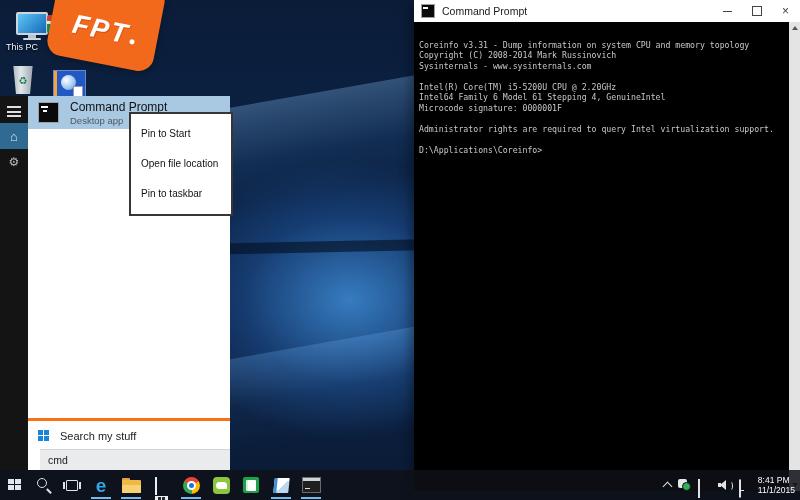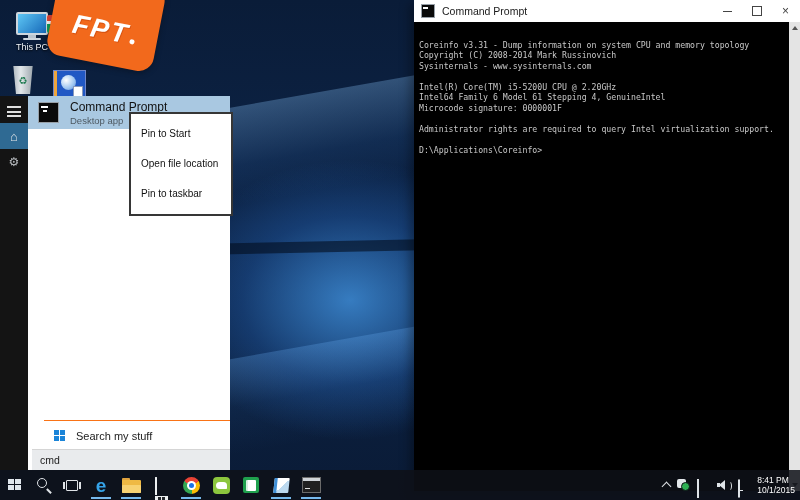--- a/index.html
+++ b/index.html
@@ -11,21 +11,21 @@
   
   .beam-a{left:140px;top:70px;width:620px;height:130px;transform:rotate(-10deg);
     background:linear-gradient(180deg,rgba(140,200,255,.30),rgba(70,140,220,.10) 45%,transparent 75%);}
   .beam-core{left:170px;top:160px;width:360px;height:280px;
     background:radial-gradient(closest-side,rgba(72,162,245,.70),rgba(40,110,200,.32) 60%,transparent);}
   .band-dark{left:0;top:243px;width:480px;height:11px;background:rgba(4,14,32,.62);transform:rotate(-1.2deg);}
   .beam-b{left:110px;top:330px;width:580px;height:95px;transform:rotate(-10deg);
     background:linear-gradient(180deg,rgba(110,180,250,.26),rgba(60,130,210,.08) 50%,transparent);}
 
   
-  .this-pc{left:6px;top:12px;width:52px;text-align:center;}
+  .this-pc{left:6px;top:12px;width:52px;}
   .pc-screen{width:28px;height:19px;margin:0 auto;border:2px solid #cdd6de;border-radius:2px;
     background:linear-gradient(135deg,#5ec7f5,#1668b8);}
   .pc-stand{width:8px;height:3px;background:#b9c4ce;margin:0 auto;}
   .pc-base{width:18px;height:2px;background:#cdd6de;margin:0 auto;border-radius:1px;}
   .icon-label{font-size:9px;color:#f0f4f8;text-shadow:0 1px 2px #000;margin-top:2px;}
   .recycle-bin{left:12px;top:66px;width:22px;height:30px;}
   .rb-body{width:22px;height:28px;background:linear-gradient(90deg,#aab3ba,#e2e7ea 40%,#97a1a8);
     clip-path:polygon(6% 0,94% 0,82% 100%,18% 100%);display:grid;place-items:center;}
   .rb-sym{font-size:10px;color:#1d7a4f;}
   .installer{left:53px;top:70px;width:31px;height:29px;background:#2158c4;border:1px solid #6f86c9;}
@@ -53,26 +53,26 @@
   .rail-glyph{color:#dfe3e6;font-size:13px;line-height:1;}
   .rail-gear{color:#b9bdc0;font-size:12px;}
   .panel{left:28px;top:96px;width:202px;height:374px;background:#fff;z-index:4;}
   .result-row{height:33px;background:#a9c8e1;display:flex;align-items:center;padding-left:10px;}
   .cmd-ico{width:19px;height:19px;background:#0a0a0a;border:1px solid #98a0a8;position:relative;flex:none;}
   .cmd-ico i{position:absolute;left:2px;top:3px;width:7px;height:2px;background:#fff;}
   .cmd-ico em{position:absolute;left:4px;top:7px;width:4px;height:2px;background:#fff;}
   .result-text{margin-left:11px;}
   .result-title{font-size:12px;color:#111;}
   .result-sub{font-size:9.5px;color:#4e5a63;margin-top:1px;}
-  .panel-footer{position:absolute;left:16px;right:0;bottom:20px;height:29px;border-top:1px solid #f97316;
+  .panel-footer{position:absolute;left:0;right:0;bottom:20px;height:29px;border-top:3px solid #f97316;
     display:flex;align-items:center;padding-left:10px;background:#fff;}
   .winflag{width:12px;height:12px;display:grid;grid-template-columns:5px 5px;grid-template-rows:5px 5px;gap:1px;flex:none;}
   .winflag span{background:#1a84d8;}
   .footer-label{font-size:11px;color:#222;margin-left:10px;}
-  .searchbox{position:absolute;left:4px;right:0;bottom:0;height:20px;background:#e9ebed;border-top:1px solid #d5d5d5;}
+  .searchbox{position:absolute;left:12px;right:0;bottom:0;height:20px;background:#e9ebed;border-top:1px solid #d5d5d5;}
   .searchbox input{width:100%;height:100%;border:none;background:transparent;outline:none;
     font-family:"Liberation Sans","DejaVu Sans",sans-serif;font-size:10.5px;color:#222;padding:0 0 0 8px;}
 
   
   .ctx{left:129px;top:112px;width:100px;background:#fff;border:2px solid #363636;z-index:5;padding:5px 0;}
   .ctx-item{height:30px;line-height:30px;padding-left:10px;font-size:10px;color:#111;white-space:nowrap;}
 
   
   .term{left:414px;top:0;width:386px;height:491px;background:#000;z-index:3;box-shadow:-4px 4px 10px rgba(0,0,0,.35);}
   .term-titlebar{height:22px;background:#fff;display:flex;align-items:center;}
@@ -344,18 +344,18 @@
         </span>
       <span class="net"><span class="scr"></span><span class="base"></span></span>
       <span class="vol">
           <span class="body"></span>
           <span class="cone"></span>
           <span class="wave"></span>
         </span>
       <span class="ac"><span class="bub"></span><span class="tail"></span></span>
       <span class="clock">
         <div>8:41 PM</div>
-        <div>10/1/2015</div>
+        <div>11/1/2015</div>
       </span>
     </div>
   </div>
 
 </div>
 
 </body></html>

